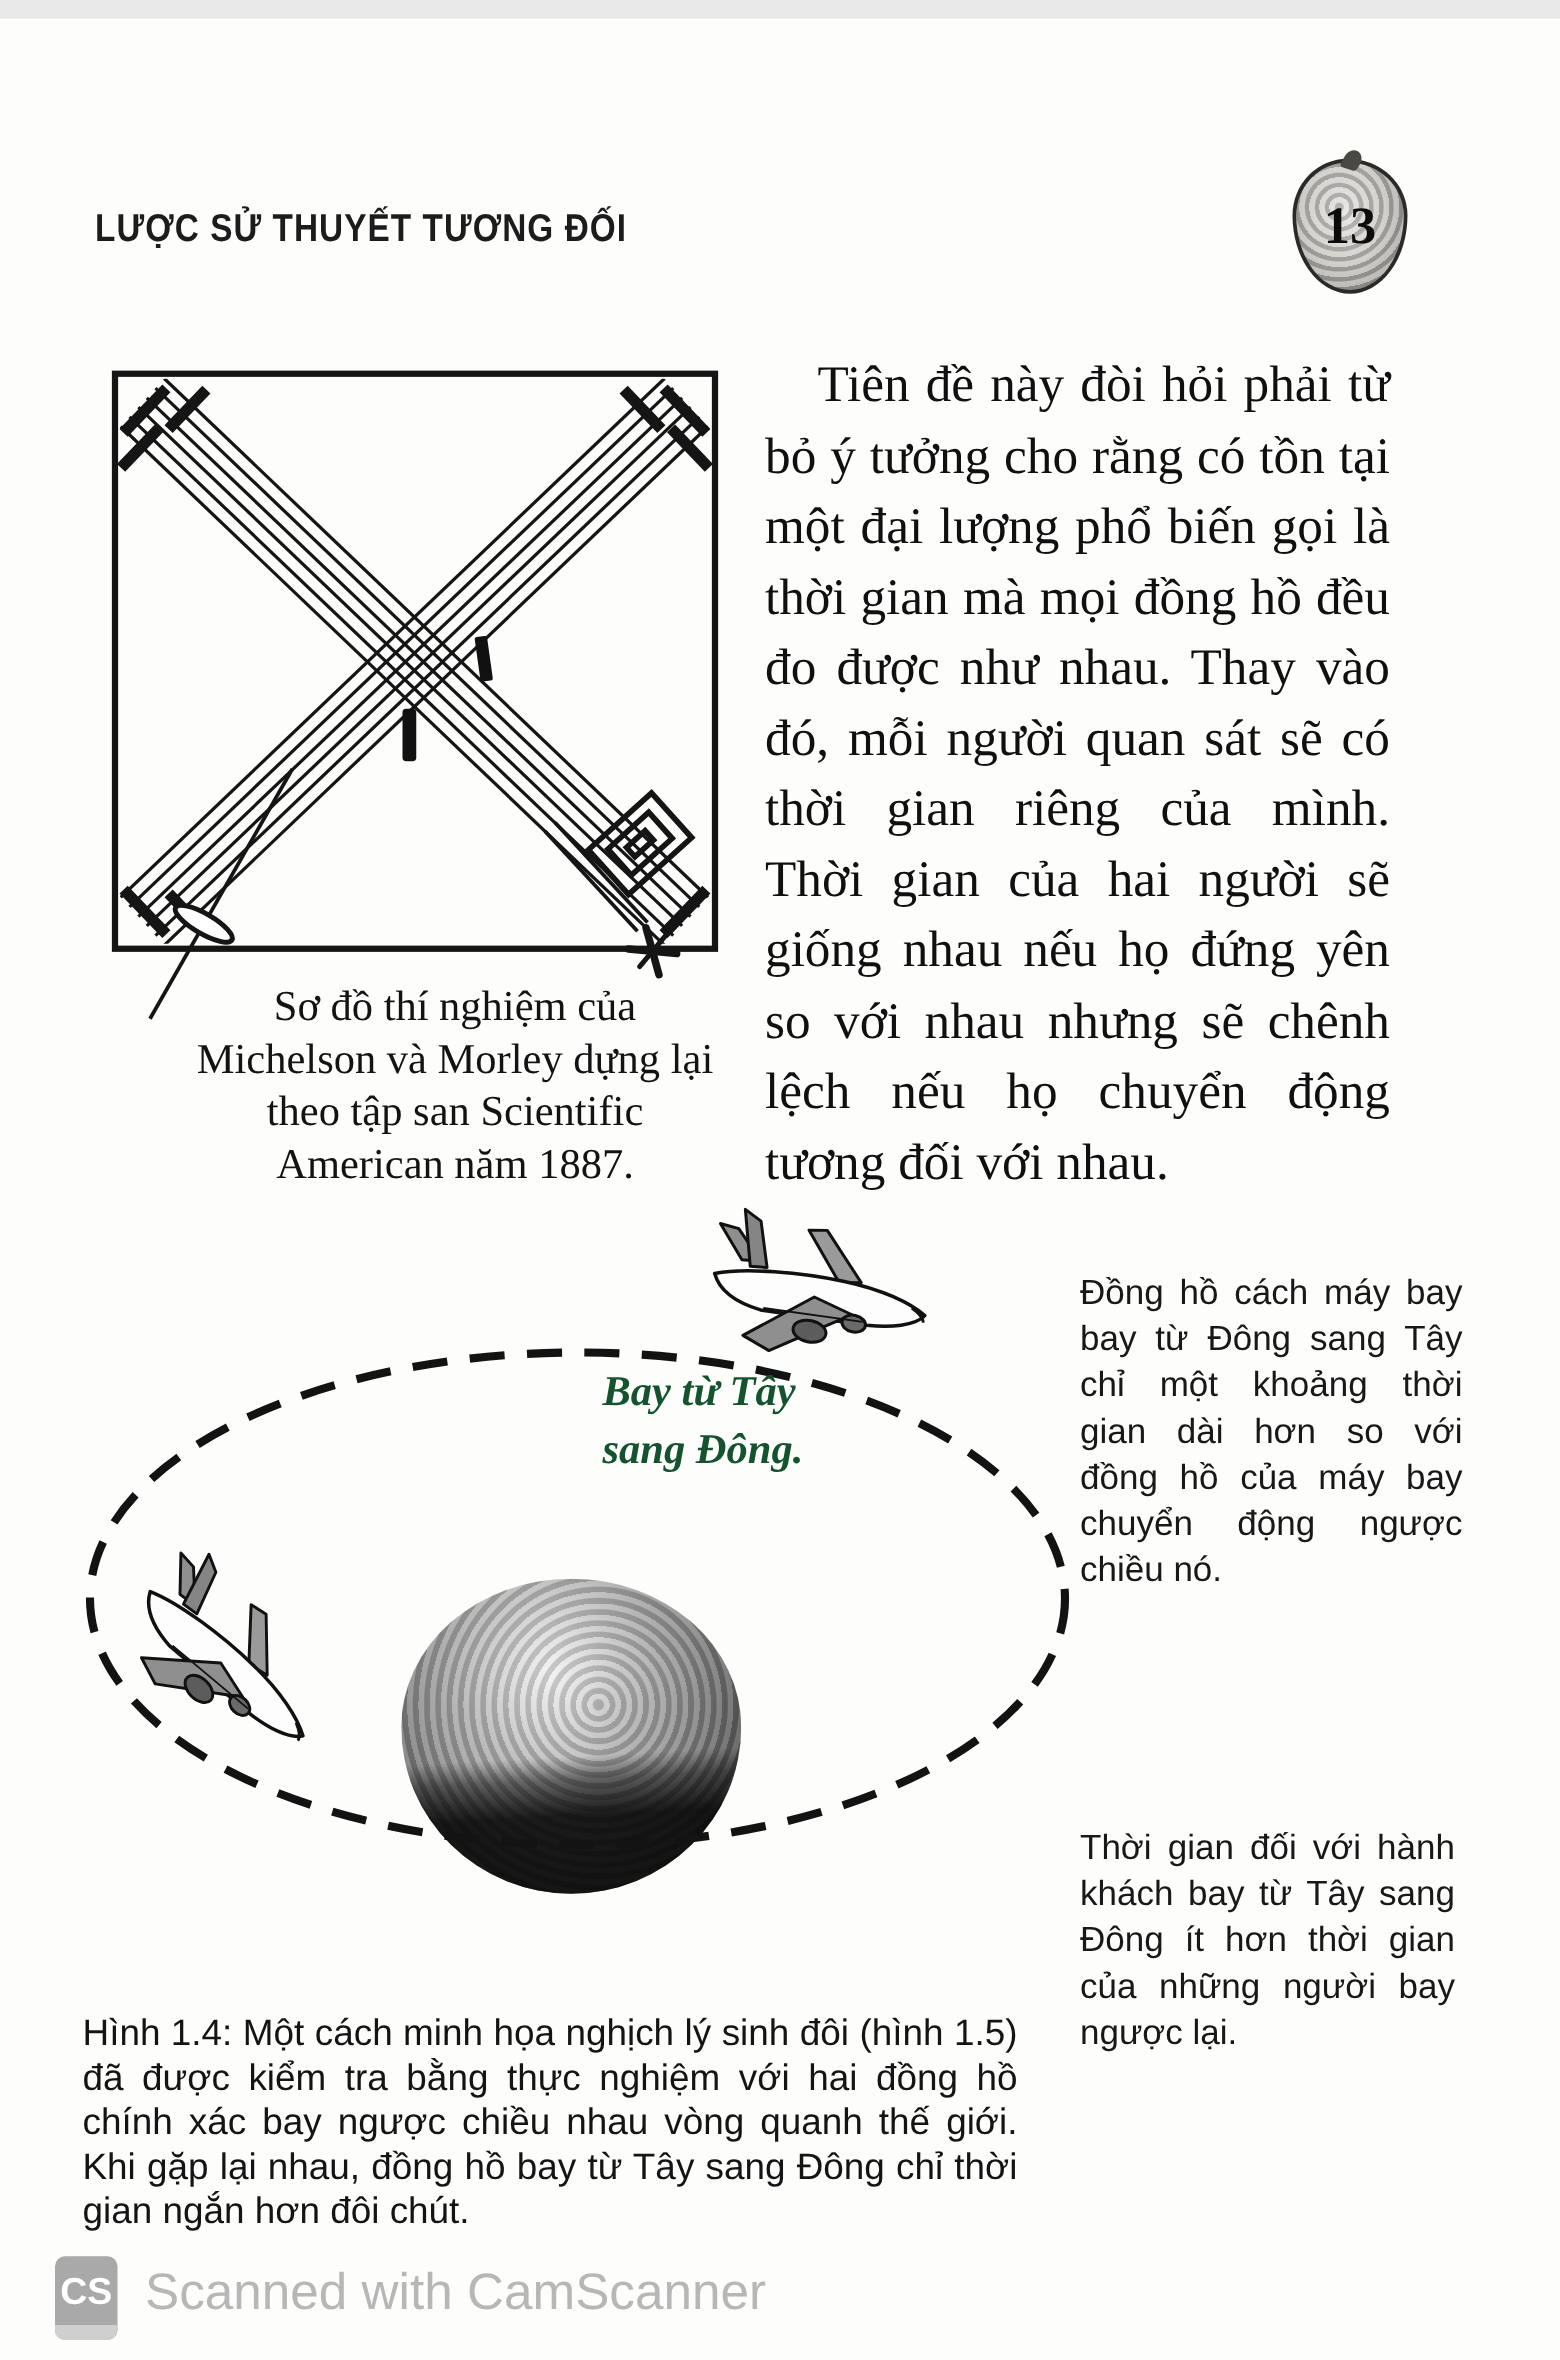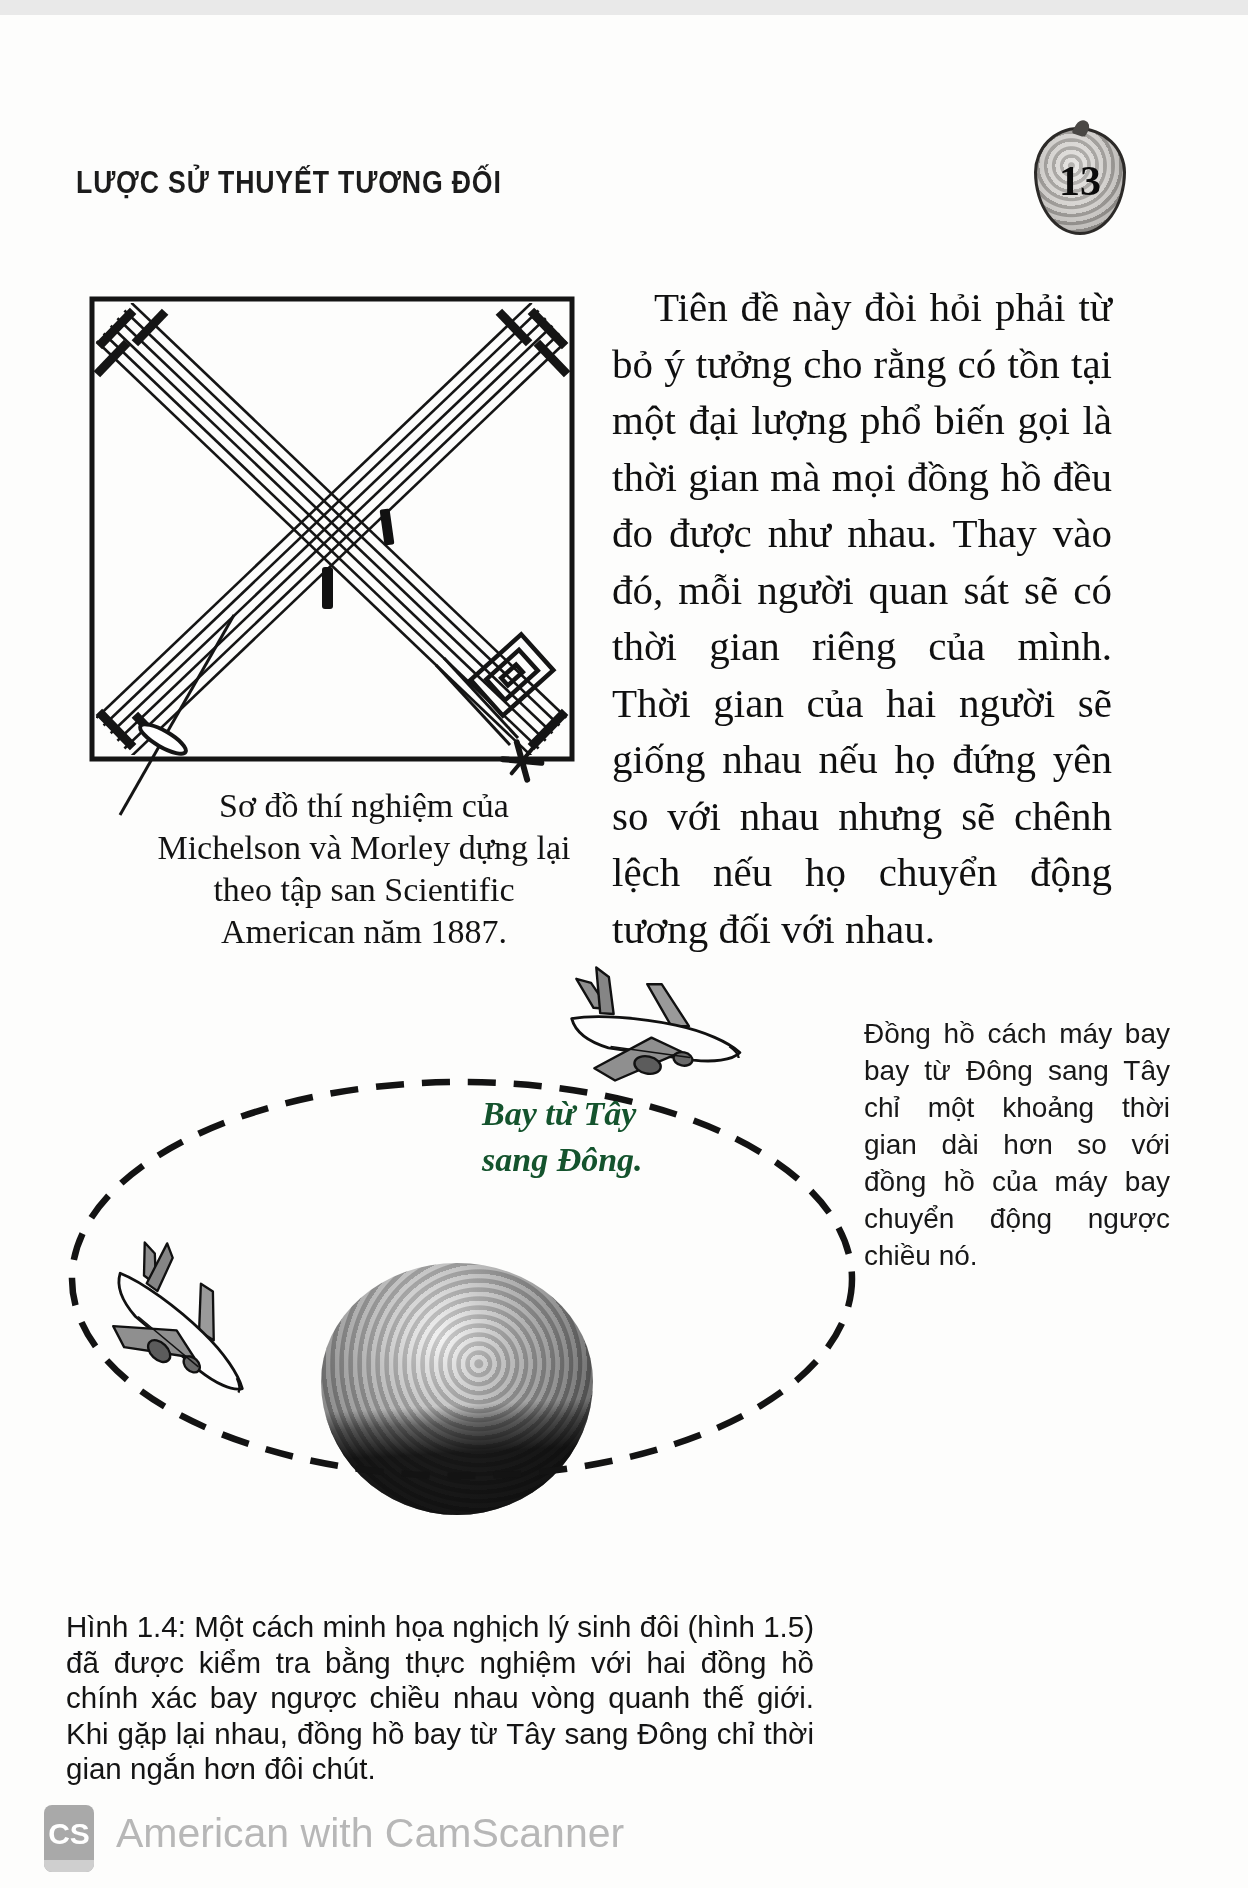--- a/index.html
+++ b/index.html
@@ -221,23 +221,24 @@
   <div class="plane plane-west">
     <svg viewBox="0 0 210 140">
         <use href="#jet"></use>
       </svg>
   </div>
 
   <div class="orbit-label label-we">Bay từ Tây
 sang Đông.</div>
 
   <div class="margin-note note-1">Đồng hồ cách máy bay bay từ Đông sang Tây chỉ một khoảng thời gian dài hơn so với đồng hồ của máy bay chuyển động ngược chiều nó.</div>
+  <div class="margin-note note-2">Thời gian đối với hành khách bay từ Tây sang Đông ít hơn thời gian của những người bay ngược lại.</div>
 
   <div class="fig-caption">Hình 1.4: Một cách minh họa nghịch lý sinh đôi (hình 1.5) đã được kiểm tra bằng thực nghiệm với hai đồng hồ chính xác bay ngược chiều nhau vòng quanh thế giới. Khi gặp lại nhau, đồng hồ bay từ Tây sang Đông chỉ thời gian ngắn hơn đôi chút.</div>
 
   <div class="footer">
     <div class="cs-logo">
       <span class="cs">CS</span>
     </div>
-    <div class="scan-text">American with CamScanner</div>
+    <div class="scan-text">Scanned with CamScanner</div>
   </div>
 
 </div>
 
 </body></html>

